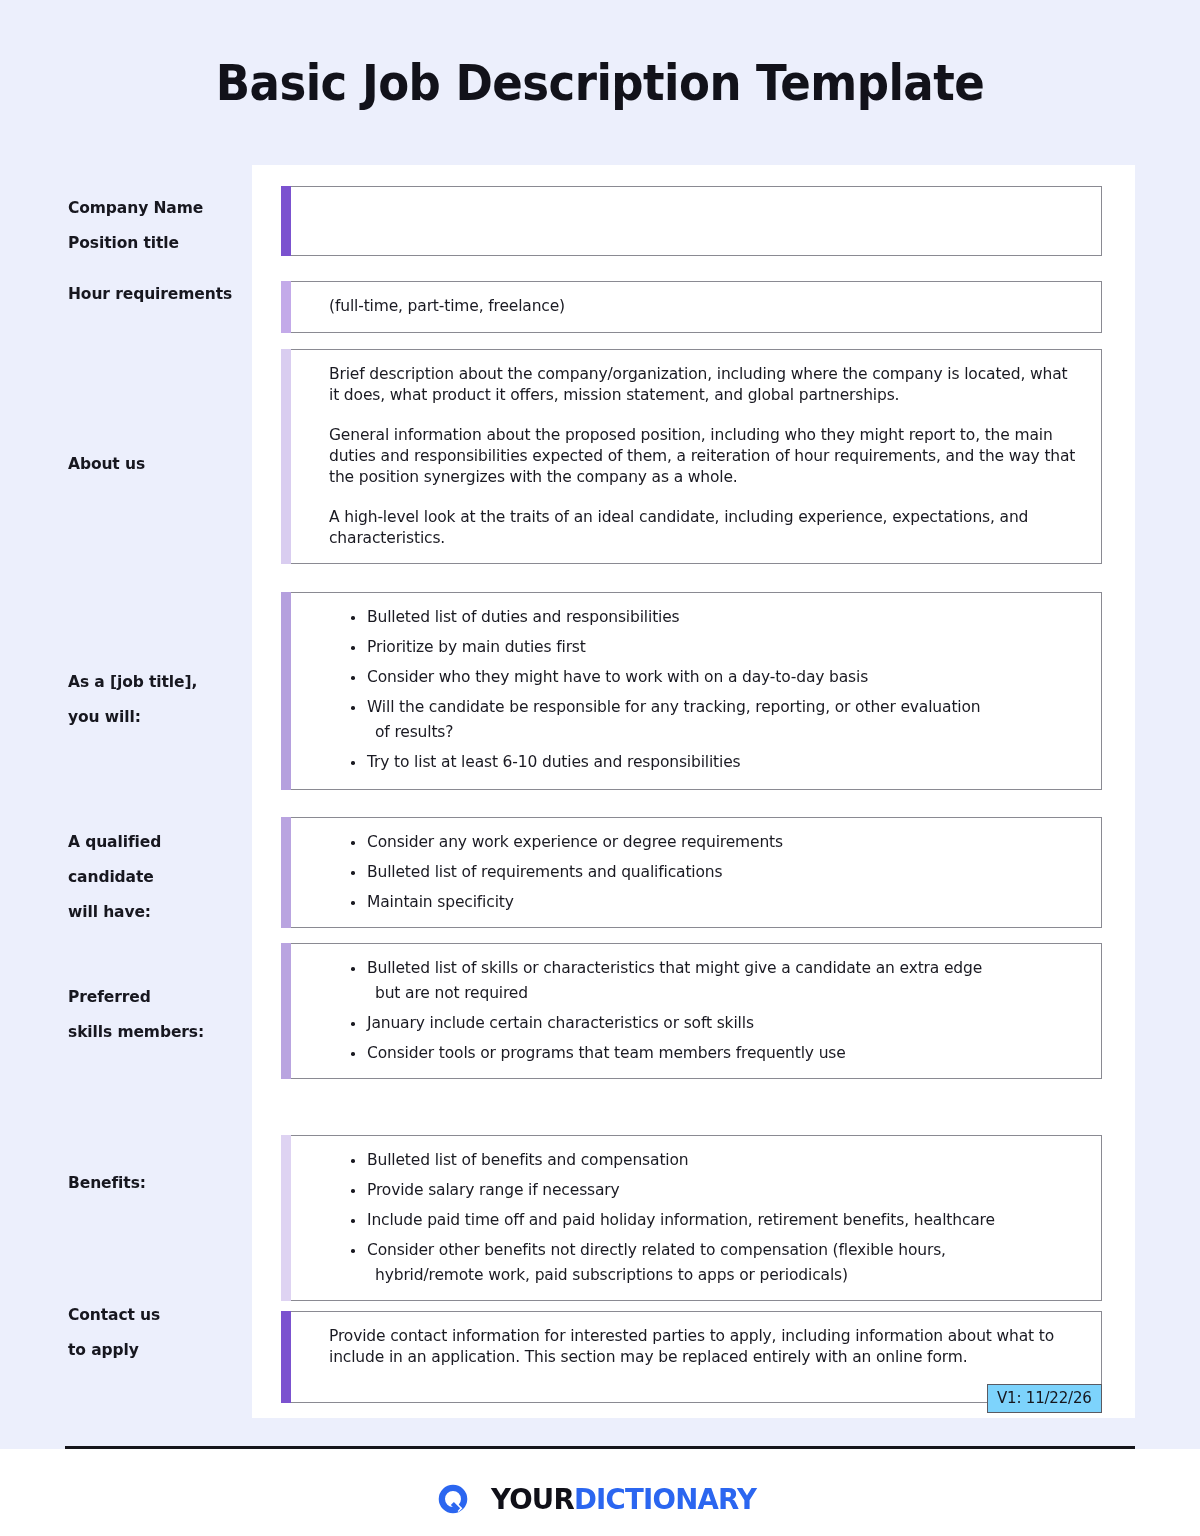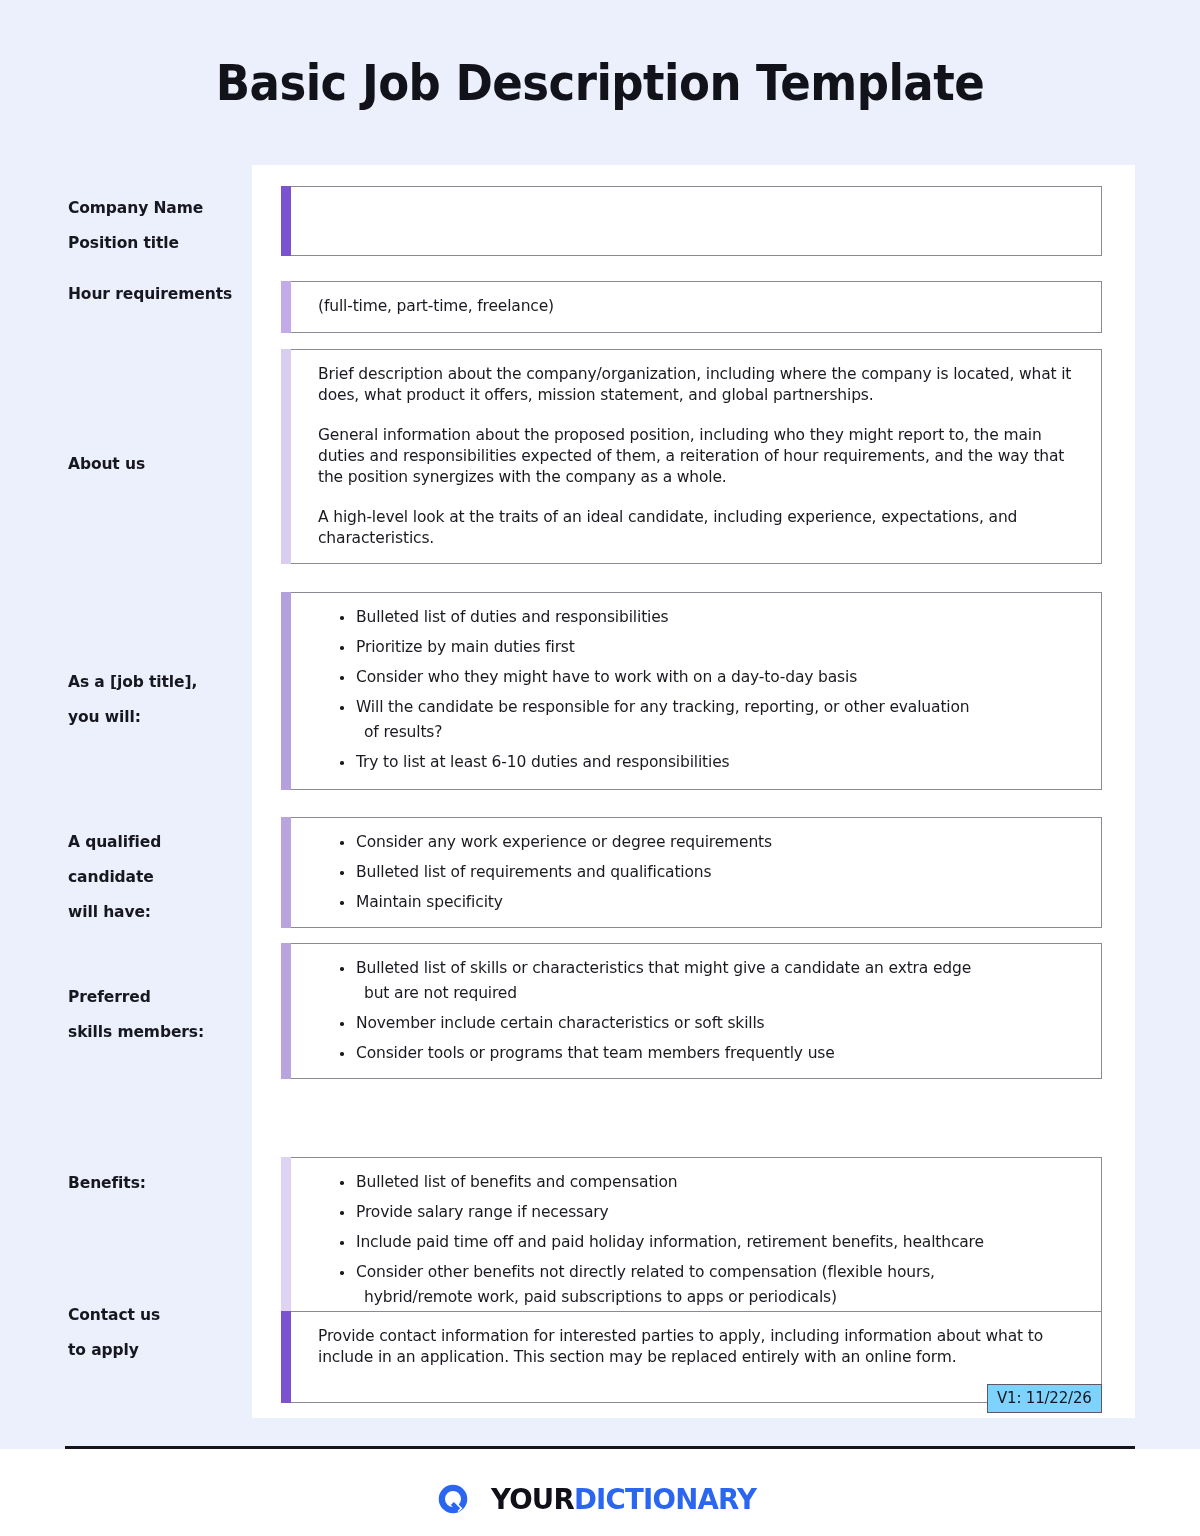--- a/index.html
+++ b/index.html
@@ -98,21 +98,21 @@
     content: "";
     position: absolute;
     left: -10px;
     top: -1px;
     bottom: -1px;
     width: 10px;
     background: var(--accent, #7b52cf);
   }
 
   .field-inner {
-    padding: 14px 22px 14px 27px;
+    padding: 14px 22px 14px 38px;
     font-family: "DejaVu Sans", sans-serif;
     font-size: 15.5px;
     line-height: 21px;
     color: #1a1a22;
     letter-spacing: -0.15px;
   }
 
   .para {
     margin: 0 0 19px 0;
   }
@@ -286,31 +286,31 @@
       </div>
       <div class="row" style="top: 0px;">
         <div class="row-label" style="top: 815px;">
           <div>Preferred</div>
           <div>skills members:</div>
         </div>
         <div class="field" style="top: 778px; min-height: 135px; --accent: #b9a4e0;">
           <div class="field-inner">
             <ul class="bullets">
               <li><span>Bulleted list of skills or characteristics that might give a candidate an extra edge</span><span class="wrap-line">but are not required</span></li>
-              <li><span>November include certain characteristics or soft skills</span></li>
+              <li><span>January include certain characteristics or soft skills</span></li>
               <li><span>Consider tools or programs that team members frequently use</span></li>
             </ul>
           </div>
         </div>
       </div>
       <div class="row" style="top: 0px;">
         <div class="row-label" style="top: 1001px;">
           <div>Benefits:</div>
         </div>
-        <div class="field" style="top: 992px; min-height: 166px; --accent: #ded3f2;">
+        <div class="field" style="top: 970px; min-height: 166px; --accent: #ded3f2;">
           <div class="field-inner">
             <ul class="bullets">
               <li><span>Bulleted list of benefits and compensation</span></li>
               <li><span>Provide salary range if necessary</span></li>
               <li><span>Include paid time off and paid holiday information, retirement benefits, healthcare</span></li>
               <li><span>Consider other benefits not directly related to compensation (flexible hours,</span><span class="wrap-line">hybrid/remote work, paid subscriptions to apps or periodicals)</span></li>
             </ul>
           </div>
         </div>
       </div>

